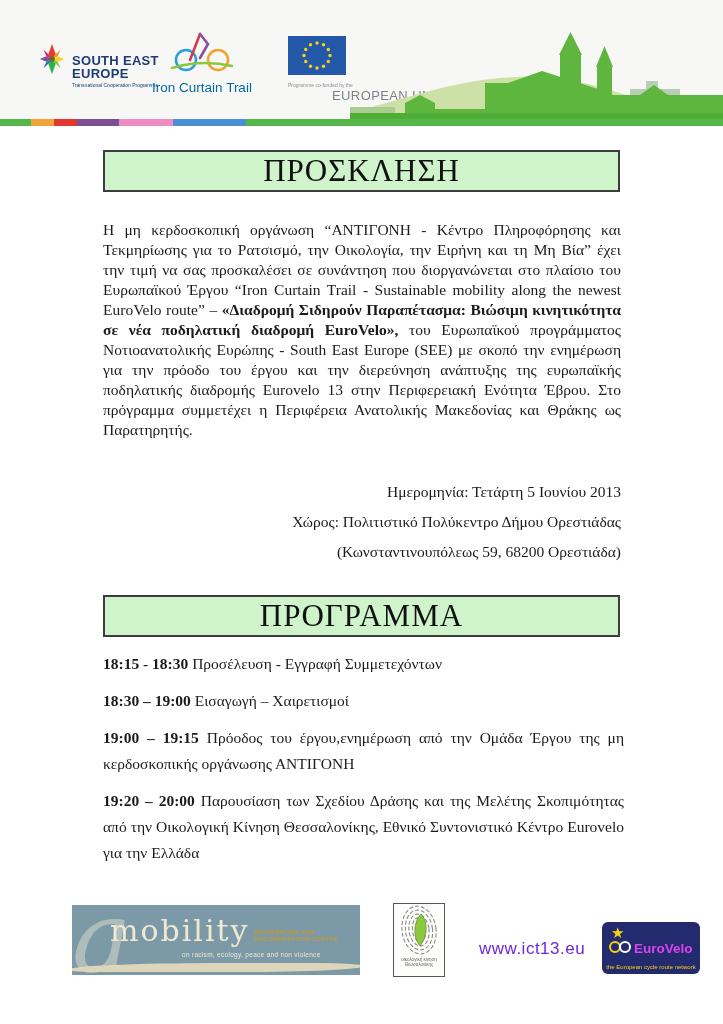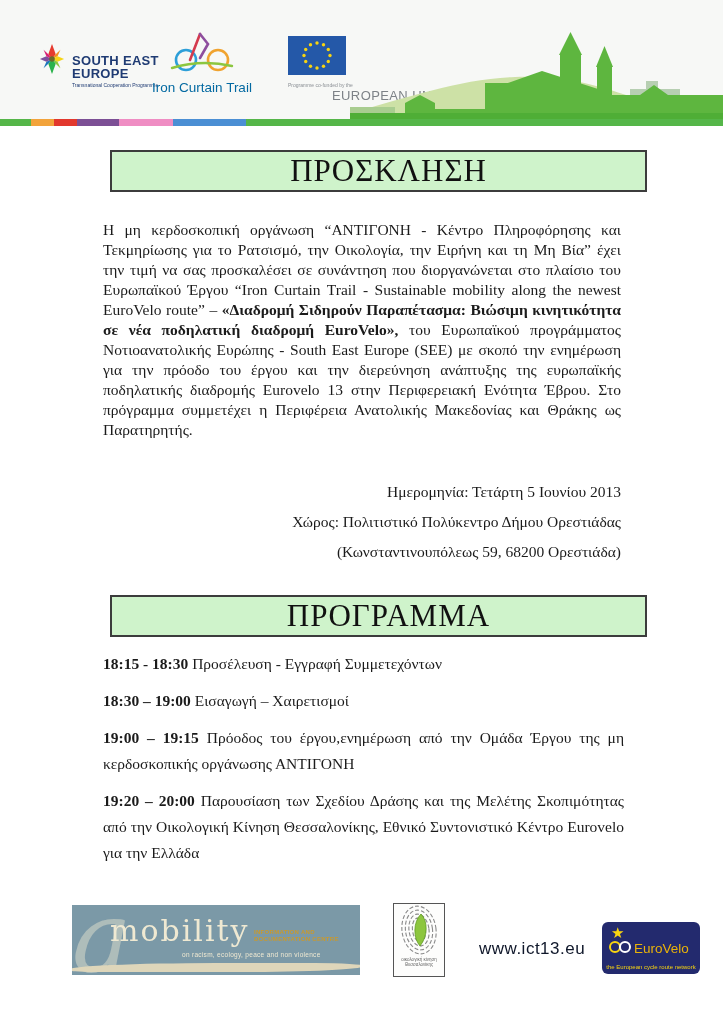--- a/index.html
+++ b/index.html
@@ -13,23 +13,23 @@
   .logo-see{position:absolute;left:38px;top:42px;display:flex;align-items:flex-start;}
   .see-text{margin-left:6px;margin-top:12px;font-family:"Liberation Sans",sans-serif;color:#1f3b73;}
   .see-title{font-size:13px;font-weight:bold;line-height:13px;letter-spacing:.3px;}
   .see-sub{font-size:5px;margin-top:2px;}
   .logo-ict{position:absolute;left:152px;top:30px;width:100px;text-align:center;}
   .ict-title{font-family:"Liberation Sans",sans-serif;font-size:13.5px;color:#0369a1;margin-top:2px;}
   .logo-eu{position:absolute;left:288px;top:36px;font-family:"Liberation Sans",sans-serif;}
   .eu-cap1{font-size:5px;color:#8a8f94;margin-top:3px;}
   .eu-cap2{font-size:13px;color:#7d8287;letter-spacing:.4px;margin-left:44px;}
   
-  .box-title{position:absolute;left:110px;width:513px;height:38px;background:#cff3cb;
+  .box-title{position:absolute;left:103px;width:513px;height:38px;background:#cff3cb;
              border:2px solid #3c3c3c;display:flex;align-items:center;justify-content:center;
-             font-size:31px;letter-spacing:1px;color:#111;padding-left:20px;}
+             font-size:31px;letter-spacing:1px;color:#111;}
   #box-prosklisi{top:150px;}
   #box-programma{top:595px;}
   
   .paragraph{position:absolute;top:220px;left:103px;width:518px;font-size:15.5px;
              line-height:20px;text-align:justify;}
   .paragraph b{font-weight:bold;}
   .meta-lines{position:absolute;top:477px;left:103px;width:518px;text-align:right;
               font-size:15.5px;line-height:30px;}
   
   .schedule{position:absolute;top:651px;left:103px;width:521px;font-size:15.5px;line-height:26px;}
@@ -45,28 +45,28 @@
                 font-size:6px;line-height:7px;font-weight:bold;color:#c8992e;letter-spacing:.3px;}
   .antigone-tagline{position:absolute;left:110px;top:46px;font-family:"Liberation Sans",sans-serif;
                     font-size:6.5px;color:#efe9d2;letter-spacing:.3px;}
   .antigone-brush{position:absolute;left:-4px;bottom:3px;width:296px;height:9px;background:#ded6ba;
                   border-radius:60% 20% 50% 10% / 90% 40% 80% 30%;}
   .fingerprint{position:absolute;left:393px;top:903px;width:50px;height:72px;background:#fdfdfc;
                border:1px solid #555;display:flex;flex-direction:column;align-items:center;}
   .fp-text{font-family:"Liberation Sans",sans-serif;font-size:4.5px;line-height:5px;color:#666;
            text-align:center;margin-top:1px;}
   .website{position:absolute;left:479px;top:939px;font-family:"Liberation Sans",sans-serif;
-           font-size:17px;color:#0f172a;letter-spacing:.5px;}
+           font-size:17px;color:#6d28d9;letter-spacing:.5px;}
   .eurovelo{position:absolute;left:602px;top:922px;width:98px;height:52px;background:#232a6e;
             border-radius:6px;font-family:"Liberation Sans",sans-serif;}
   .ev-star{position:absolute;left:9px;top:2px;color:#f8d410;font-size:15px;}
   .ev-wheel{position:absolute;top:19px;width:12px;height:12px;border-radius:50%;box-sizing:border-box;}
   .ev-wheel.w1{left:7px;border:2px solid #f8d410;}
   .ev-wheel.w2{left:17px;border:2px solid #ffffff;}
-  .ev-name{position:absolute;left:32px;top:19px;color:#eab308;font-weight:normal;font-size:13.5px;}
+  .ev-name{position:absolute;left:32px;top:19px;color:#d946ef;font-weight:bold;font-size:13.5px;}
   .ev-tag{position:absolute;left:0;right:0;bottom:4px;text-align:center;color:#f8d410;font-size:6px;}
 </style>
 </head>
 <body>
 
 <div class="page">
 
   <div class="header">
 
     <div class="logo-see">

